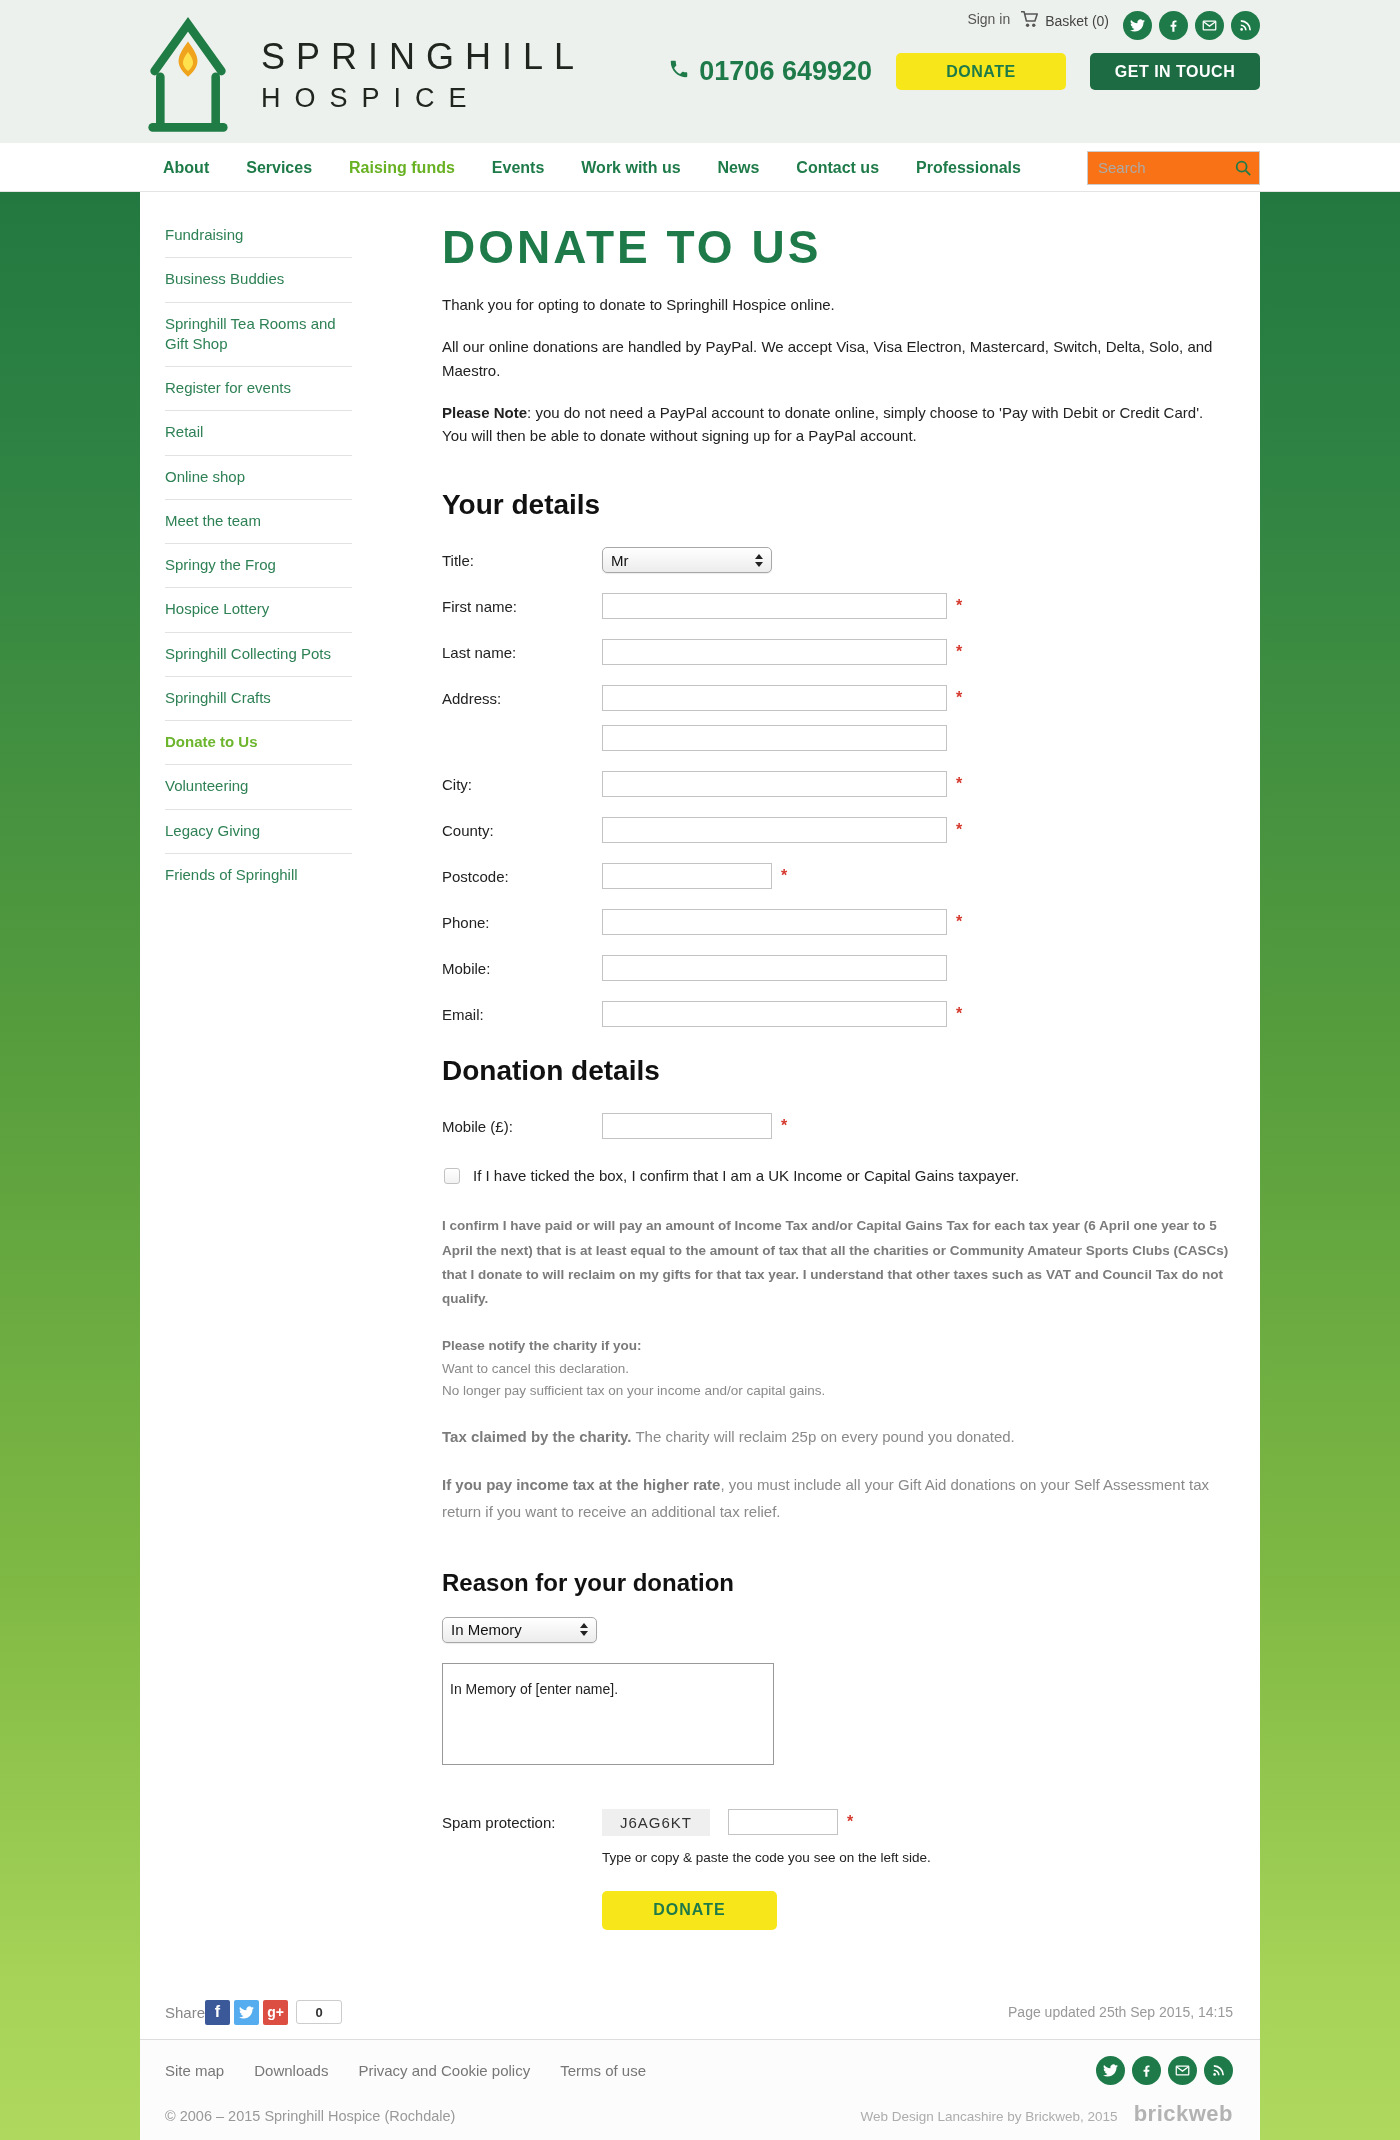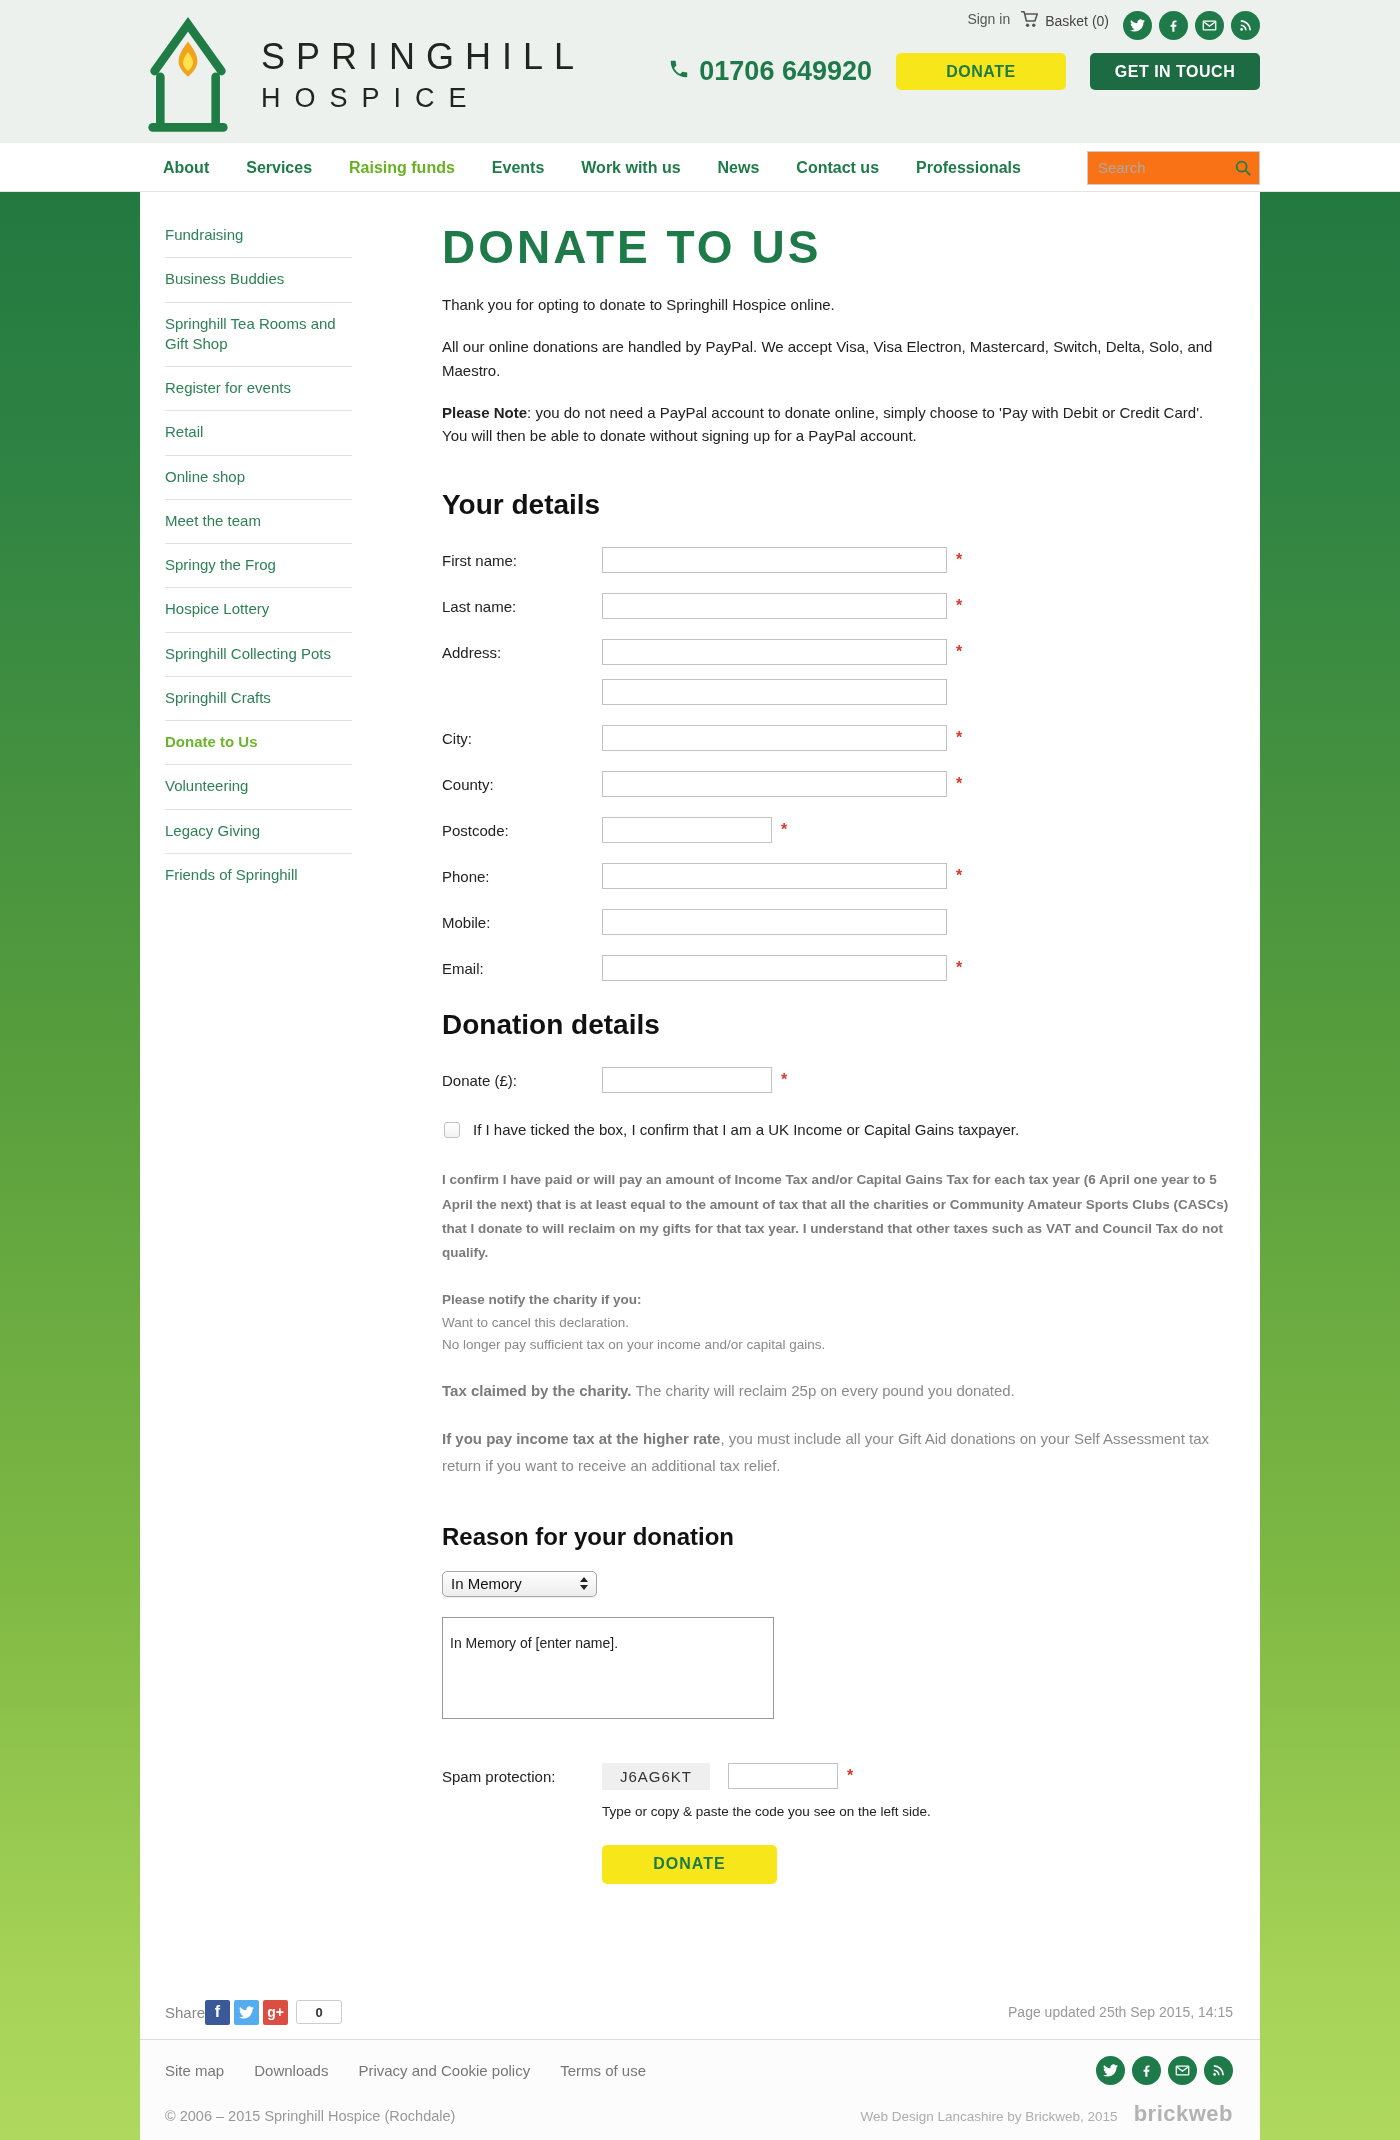--- a/index.html
+++ b/index.html
@@ -245,20 +245,30 @@
     <div class="main">
       <h1 class="page-title">DONATE TO US</h1>
       <p class="para">Thank you for opting to donate to Springhill Hospice online.</p>
       <p class="para">All our online donations are handled by PayPal. We accept Visa, Visa Electron, Mastercard, Switch, Delta, Solo, and Maestro.</p>
       <p class="para"><b>Please Note</b><span>: you do not need a PayPal account to donate online, simply choose to 'Pay with Debit or Credit Card'. You will then be able to donate without signing up for a PayPal account.</span></p>
 
       <h2 class="sect">Your details</h2>
 
       <div class="form">
         <div class="frow">
+          <span class="flabel">Title:</span>
+          <div class="fakeselect w-short">
+            <span>Mr</span>
+            <span class="updown">
+                <span class="tri-up"></span>
+                <span class="tri-down"></span>
+              </span>
+          </div>
+        </div>
+        <div class="frow">
           <span class="flabel">First name:</span>
           <input class="tinput w-long" style="">
           <span class="req">*</span>
         </div>
         <div class="frow">
           <span class="flabel">Last name:</span>
           <input class="tinput w-long" style="">
           <span class="req">*</span>
         </div>
         <div class="frow" style="align-items:flex-start">
@@ -299,21 +309,21 @@
           <span class="flabel">Email:</span>
           <input class="tinput w-long" style="">
           <span class="req">*</span>
         </div>
       </div>
 
       <h2 class="sect" style="margin-top:28px">Donation details</h2>
 
       <div class="form">
         <div class="frow">
-          <span class="flabel">Donate (£):</span>
+          <span class="flabel">Mobile (£):</span>
           <input class="tinput w-short" style="">
           <span class="req">*</span>
         </div>
         <div class="chk-row">
           <span class="chk"></span>
           <span class="chk-label">If I have ticked the box, I confirm that I am a UK Income or Capital Gains taxpayer.</span>
         </div>
       </div>
 
       <p class="gray-bold">I confirm I have paid or will pay an amount of Income Tax and/or Capital Gains Tax for each tax year (6 April one year to 5 April the next) that is at least equal to the amount of tax that all the charities or Community Amateur Sports Clubs (CASCs) that I donate to will reclaim on my gifts for that tax year. I understand that other taxes such as VAT and Council Tax do not qualify.</p>

